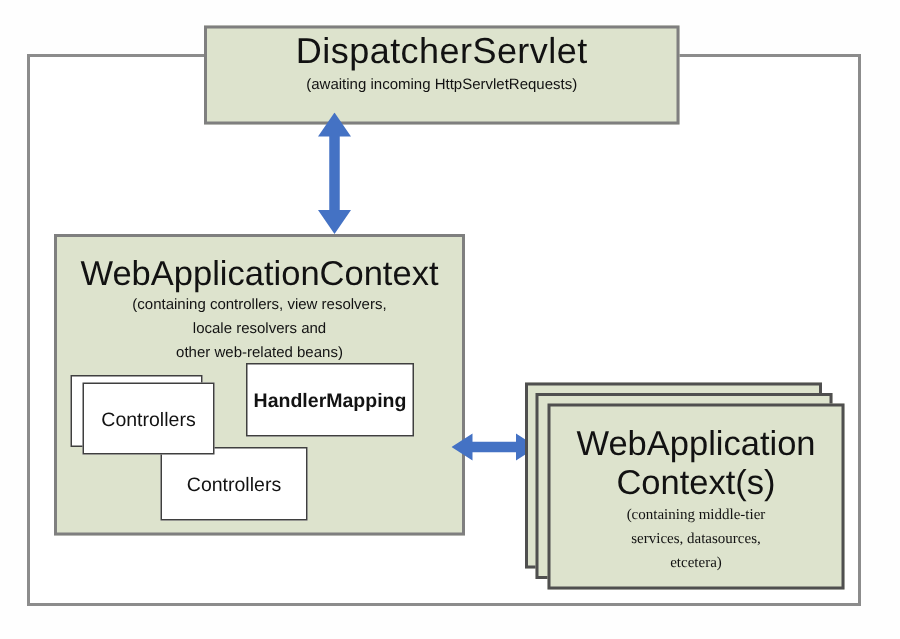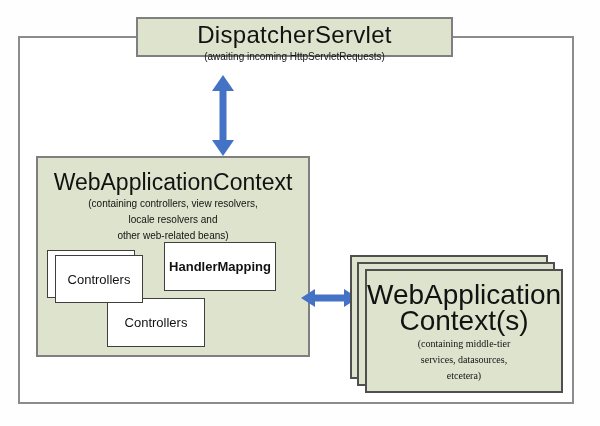--- a/index.html
+++ b/index.html
@@ -8,21 +8,21 @@
     font-family:"Liberation Sans","DejaVu Sans",sans-serif;color:#121212;
   }
   .outer-frame{
     position:absolute;left:18px;top:36px;width:556px;height:368px;
     border:2px solid #8c8c8c;background:#ffffff;box-sizing:border-box;
   }
   .green-box{
     position:absolute;background:#dde3cd;border:2px solid #7f7f7f;
     box-sizing:border-box;text-align:center;
   }
-  .dispatcher{left:136px;top:17px;width:317px;height:40px;padding-top:2px;}
+  .dispatcher{left:136px;top:17px;width:317px;height:66px;padding-top:2px;}
   .title-lg{font-size:24px;line-height:28px;letter-spacing:.3px;}
   .subtitle{font-size:10px;line-height:16px;white-space:pre-line;}
   .wac{left:36px;top:156px;width:274px;height:201px;padding-top:10px;}
   .title-xl{font-size:23px;line-height:28px;}
   .wac .subtitle{line-height:16px;}
   .white-box{
     position:absolute;background:#ffffff;border:1px solid #3f3f3f;
     box-sizing:border-box;display:flex;align-items:center;justify-content:center;
     font-size:13px;
   }
@@ -30,21 +30,21 @@
   .view-resolver{left:69px;top:140px;width:98px;height:49px;}
   .controllers-front{left:17px;top:97px;width:88px;height:48px;}
   .handler-mapping{left:126px;top:84px;width:112px;height:49px;font-weight:bold;}
   .stack-box{
     position:absolute;width:198px;height:124px;background:#dde3cd;
     border:2px solid #4f4f4f;box-sizing:border-box;
   }
   .stack-back{left:350px;top:255px;}
   .stack-mid{left:357px;top:262px;}
   .stack-front{left:365px;top:269px;text-align:center;padding-top:11px;}
-  .stack-front .title-2l{font-size:28px;line-height:26px;white-space:pre-line;}
+  .stack-front .title-2l{font-size:23px;line-height:26px;white-space:pre-line;}
   .stack-front .subtitle{margin-top:2px;line-height:16px;font-family:Liberation Serif, serif;}
   .arrow-svg{position:absolute;}
   .v-arrow{left:206px;top:75px;}
   .h-arrow{left:301px;top:287px;}
 </style>
 </head>
 <body>
 
 <div class="canvas">
 

